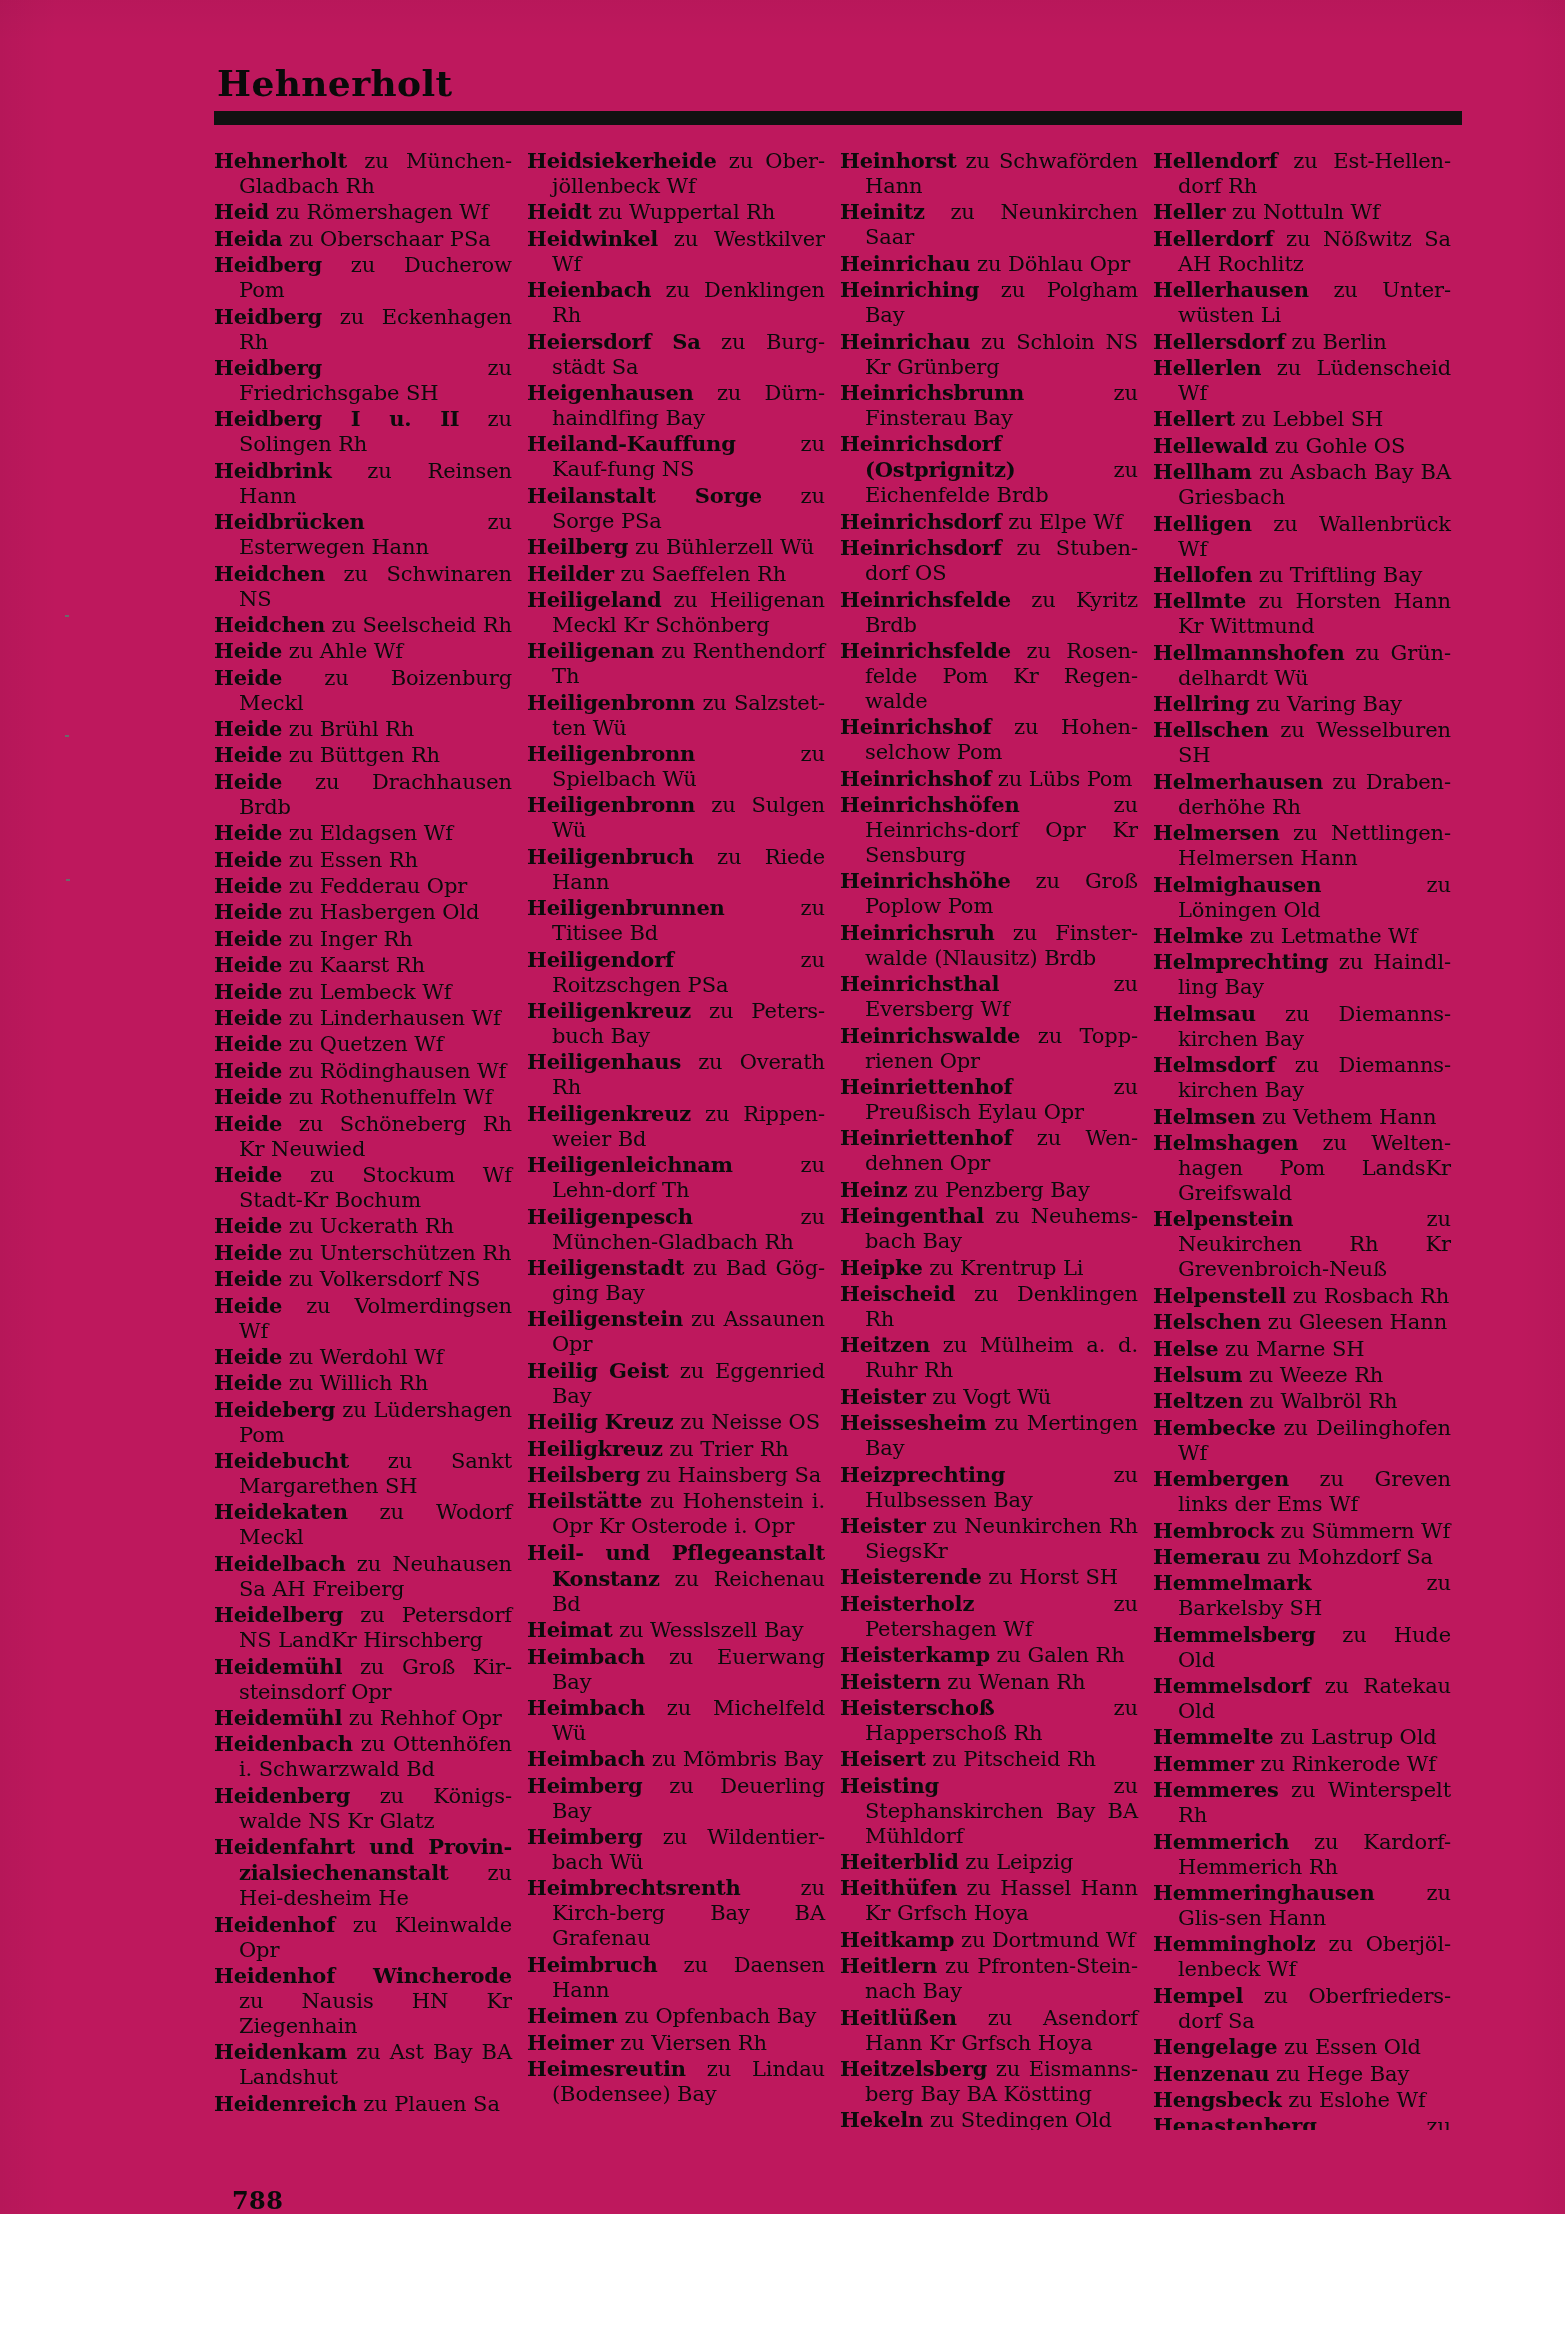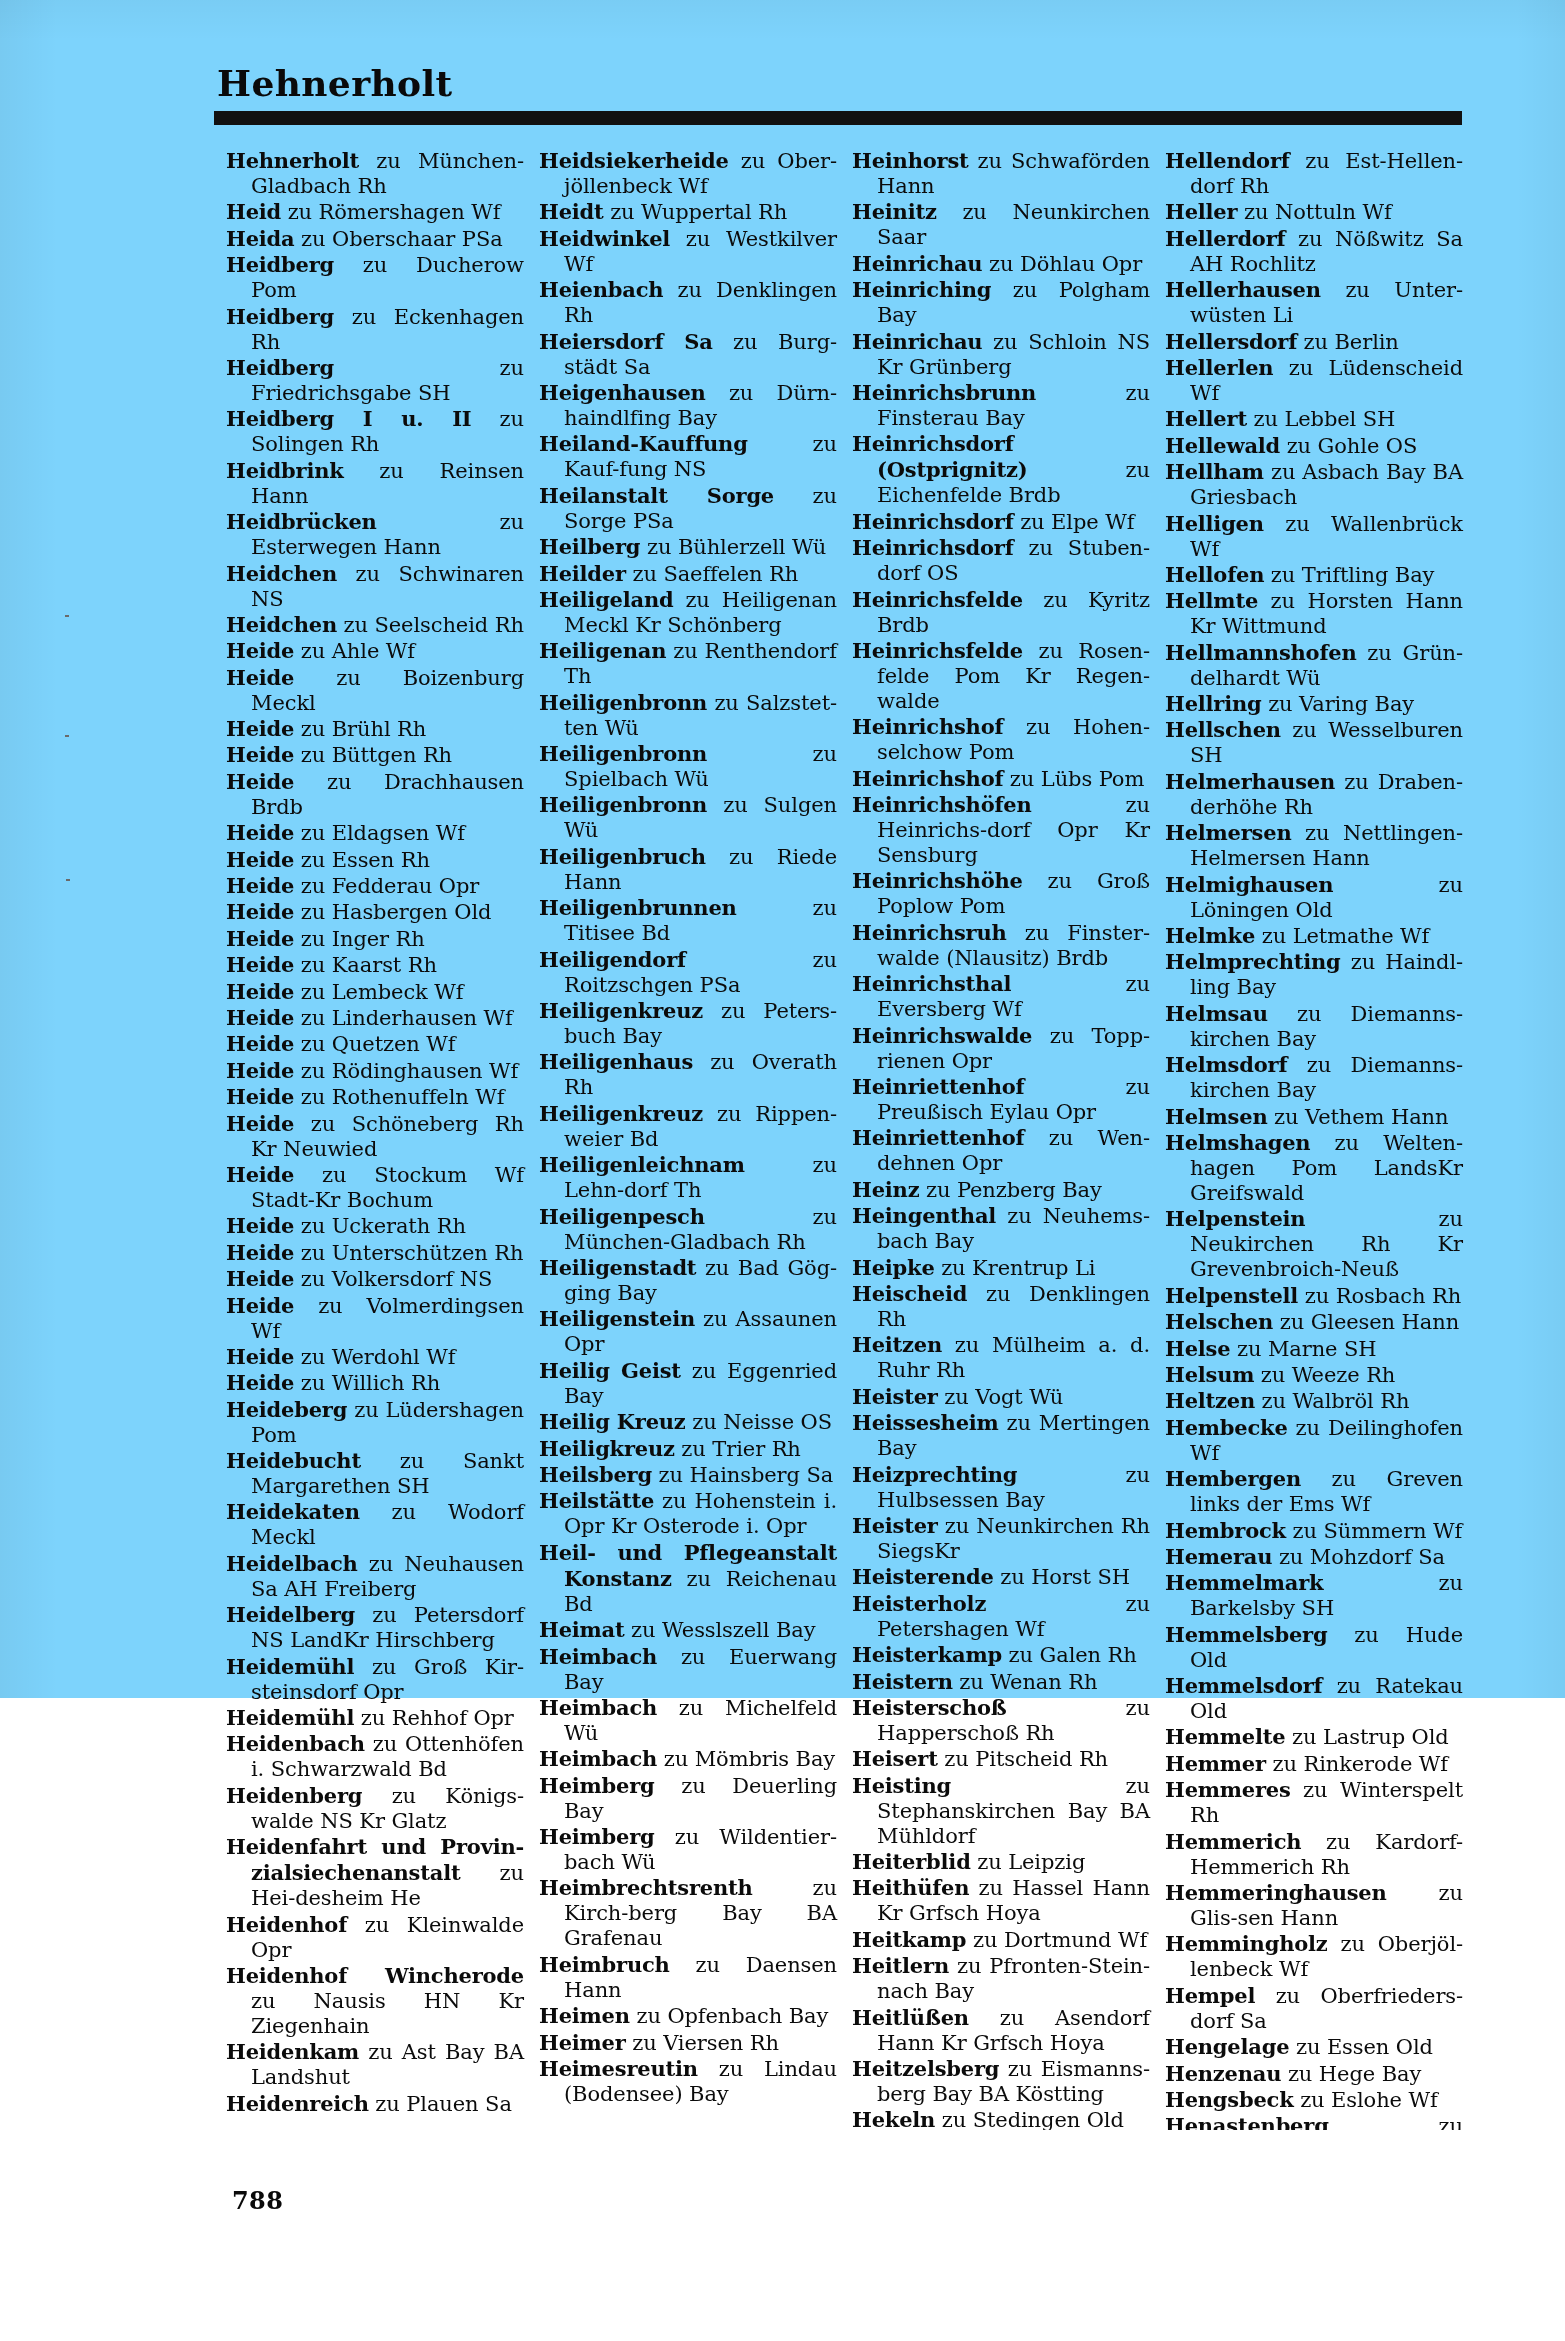--- a/index.html
+++ b/index.html
@@ -14,22 +14,22 @@
     position: relative;
     font-family: "DejaVu Serif", "Liberation Serif", serif;
     color: #050505;
     overflow: hidden;
   }
 
   #page {
     position: absolute;
     left: 0; top: 0;
     width: 1566px;
-    height: 1698px;
-    background: #7dd3fc;
+    height: 2214px;
+    background: #be185d;
   }
 
   
   #page::before {
     content: "";
     position: absolute;
     left: 0; top: 0; right: 0; bottom: 0;
     background:
       linear-gradient(90deg, rgba(0,0,0,0.045) 0px, rgba(0,0,0,0.0) 58px),
       linear-gradient(270deg, rgba(0,0,0,0.035) 0px, rgba(0,0,0,0.0) 50px),
@@ -69,21 +69,21 @@
     left: 214px;
     top: 111px;
     width: 1248px;
     height: 2.5px;
     background: #111;
   }
 
   
   #columns {
     position: absolute;
-    left: 226px;
+    left: 214px;
     top: 148px;
     width: 1252px;
     height: 1982px;
     display: flex;
     gap: 0px;
   }
   .column {
     width: 313px;
     padding-right: 15px;
     box-sizing: border-box;

